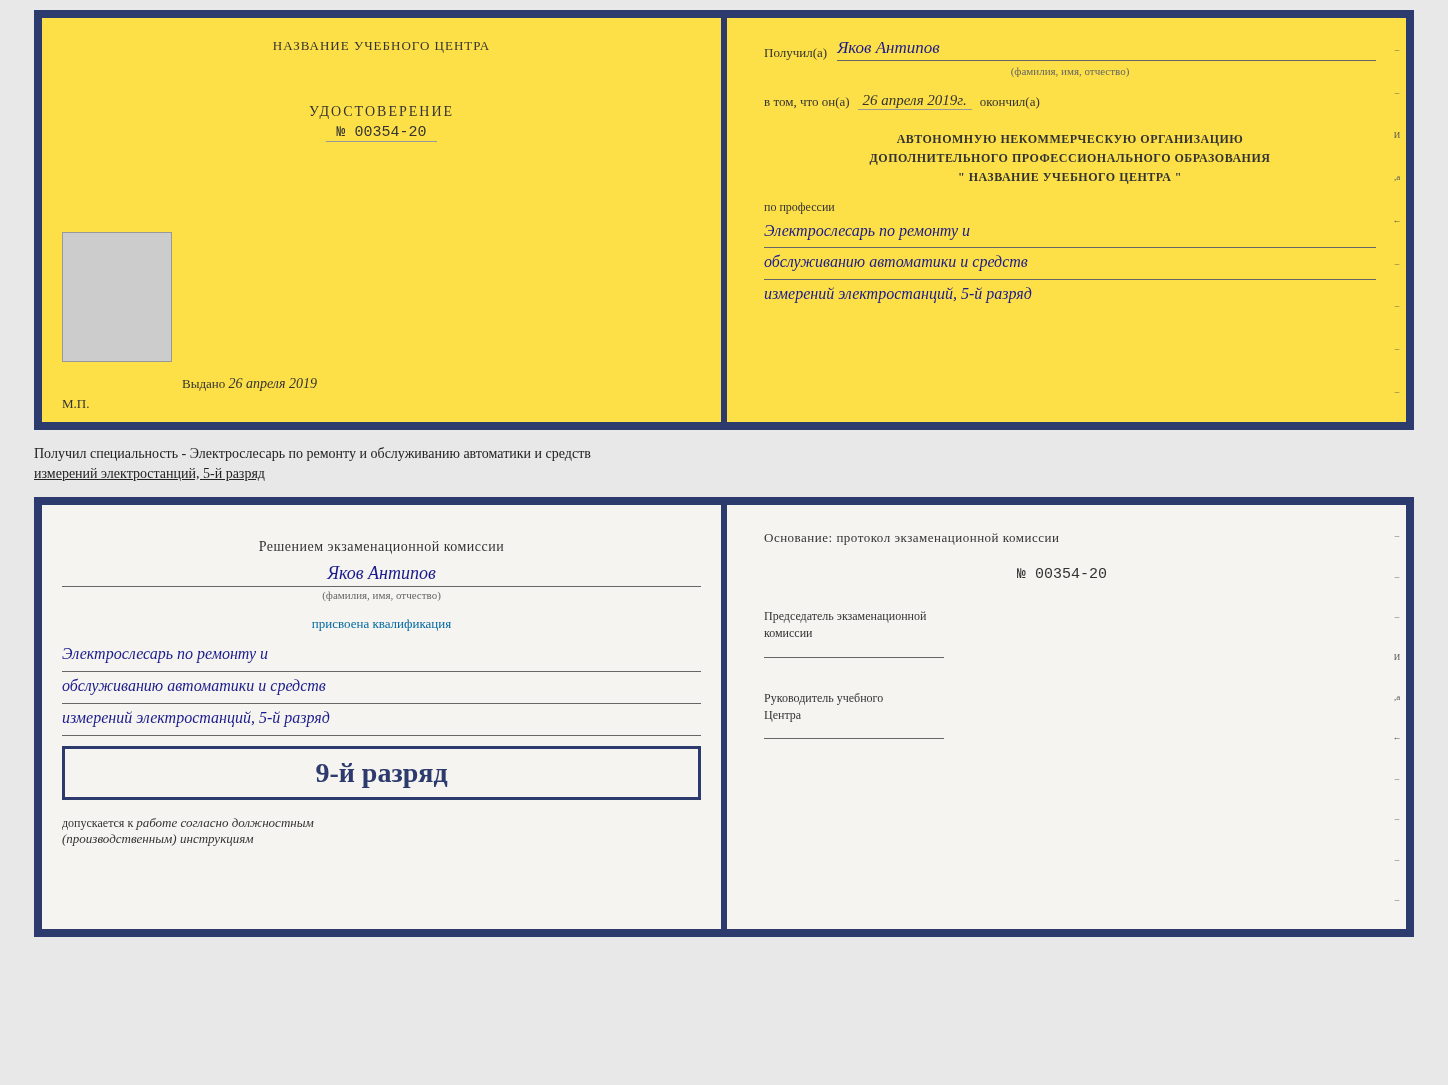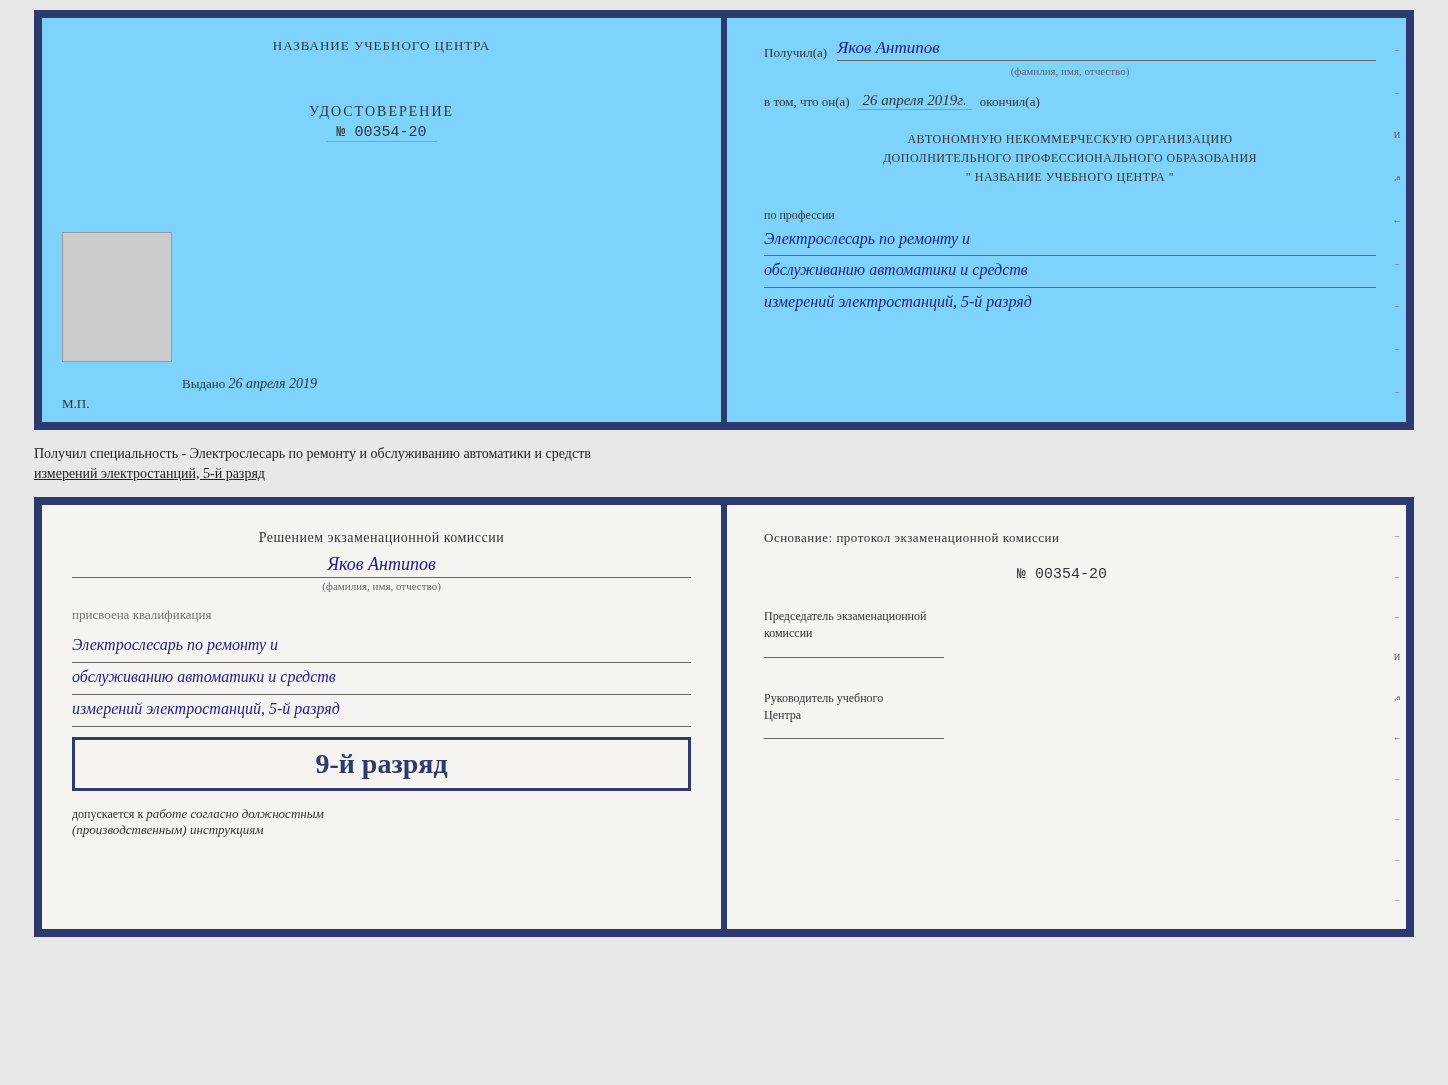--- a/index.html
+++ b/index.html
@@ -18,21 +18,21 @@
       width: 1380px;
       display: flex;
       flex-direction: column;
       gap: 8px;
     }
 
     
     .cert-book {
       display: flex;
       border: 8px solid #2c3a6e;
-      background: #7dd3fc;
+      background: #fde047;
       position: relative;
       min-height: 420px;
     }
 
     .cert-book::before {
       content: '';
       position: absolute;
       top: 0; bottom: 0;
       left: 50%;
       width: 6px;
@@ -171,21 +171,22 @@
       padding: 0 5px;
     }
 
     .org-block {
       font-size: 12px;
       text-align: center;
       line-height: 1.6;
       text-transform: uppercase;
       color: #333;
       letter-spacing: 0.5px;
-      margin-bottom: 12px;
+      margin-bottom: 4px;
+      font-weight: bold;
     }
 
     .profession-label {
       font-size: 12px;
       color: #333;
       margin-top: 8px;
       margin-bottom: 2px;
     }
 
     .profession-handwritten {
@@ -225,24 +226,25 @@
       position: absolute;
       top: 0; bottom: 0;
       left: 50%;
       width: 6px;
       background: #2c3a6e;
       transform: translateX(-50%);
     }
 
     .bottom-left {
       width: 50%;
-      padding: 25px 30px;
+      padding: 25px 20px;
       border-right: 3px solid #2c3a6e;
       display: flex;
       flex-direction: column;
+      margin-top: 9px;
     }
 
     .bottom-right {
       width: 50%;
       padding: 25px 46px 25px 40px;
       display: flex;
       flex-direction: column;
     }
 
     .decision-title {
@@ -266,22 +268,22 @@
 
     .decision-fio {
       font-size: 11px;
       color: #666;
       text-align: center;
       margin-bottom: 15px;
     }
 
     .assigned-label {
       font-size: 13px;
-      color: #737373;
-      text-align: left;
+      color: #0369a1;
+      text-align: center;
       margin-bottom: 8px;
     }
 
     .qualification-text {
       font-family: 'Georgia', serif;
       font-style: italic;
       font-size: 16px;
       color: #1a1a8c;
       line-height: 1.8;
     }

